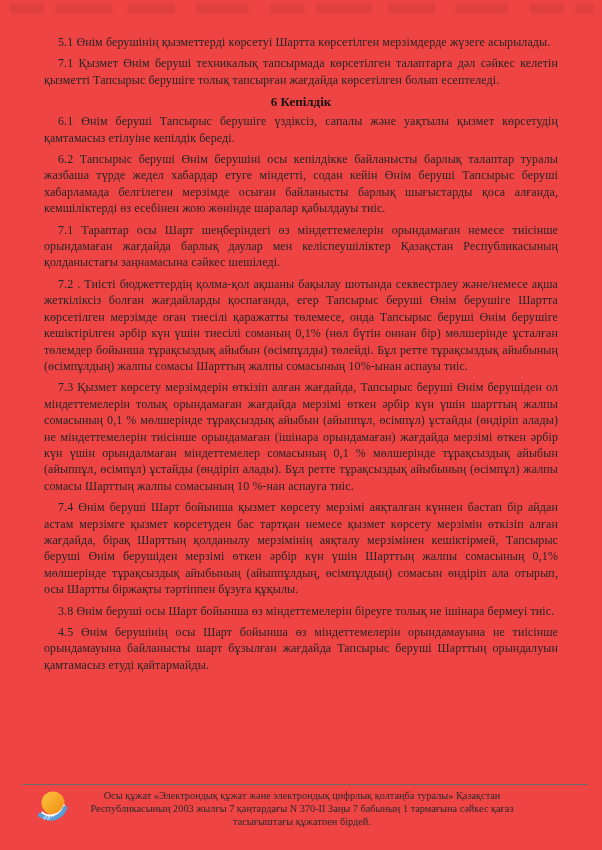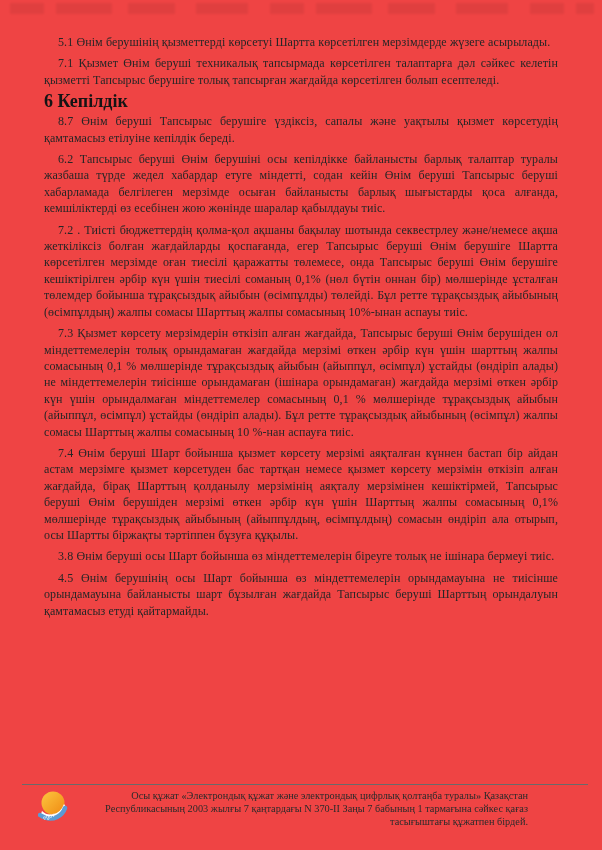--- a/index.html
+++ b/index.html
@@ -28,50 +28,51 @@
   }
   .para{
     margin:0 0 5px 0;
     font-size:12px;line-height:16.4px;
     text-align:justify;
     text-indent:14px;
     letter-spacing:0.1px;
   }
   .heading{
     margin:3px 0 3px 0;
-    font-size:18px;line-height:17px;
-    text-align:left;font-weight:bold;color:#141414;
+    font-size:13px;line-height:17px;
+    text-align:center;font-weight:bold;color:#141414;
   }
   .footer{
     position:absolute;left:22px;top:784px;width:566px;
     border-top:1px solid #6a6a6a;
     padding-top:4px;
     display:flex;align-items:flex-start;
   }
   .logo-wrap{flex:0 0 auto;margin-left:16px;margin-top:1px;width:30px;height:34px;}
   .footer-note{
     margin-left:8px;
     max-width:452px;
     font-size:10.3px;line-height:13.2px;
-    color:#2b2b2b;text-align:right;
+    color:#2b2b2b;text-align:center;
   }
 </style>
 </head>
 <body>
 
 <div class="page">
 
   <div class="top-remnant"></div>
 
   <div class="content">
     <p class="para">5.1 Өнім берушінің қызметтерді көрсетуі Шартта көрсетілген мерзімдерде жүзеге асырылады.</p>
     <p class="para">7.1 Қызмет Өнім беруші техникалық тапсырмада көрсетілген талаптарға дәл сәйкес келетін қызметті Тапсырыс берушіге толық тапсырған жағдайда көрсетілген болып есептеледі.</p>
     <h3 class="heading">6 Кепілдік</h3>
-    <p class="para">8.7 Өнім беруші Тапсырыс берушіге үздіксіз, сапалы және уақтылы қызмет көрсетудің қамтамасыз етілуіне кепілдік береді.</p>
+    <p class="para">6.1 Өнім беруші Тапсырыс берушіге үздіксіз, сапалы және уақтылы қызмет көрсетудің қамтамасыз етілуіне кепілдік береді.</p>
     <p class="para">6.2 Тапсырыс беруші Өнім берушіні осы кепілдікке байланысты барлық талаптар туралы жазбаша түрде жедел хабардар етуге міндетті, содан кейін Өнім беруші Тапсырыс беруші хабарламада белгілеген мерзімде осыған байланысты барлық шығыстарды қоса алғанда, кемшіліктерді өз есебінен жою жөнінде шаралар қабылдауы тиіс.</p>
+    <p class="para">7.1 Тараптар осы Шарт шеңберіндегі өз міндеттемелерін орындамаған немесе тиісінше орындамаған жағдайда барлық даулар мен келіспеушіліктер Қазақстан Республикасының қолданыстағы заңнамасына сәйкес шешіледі.</p>
     <p class="para">7.2 . Тиісті бюджеттердің қолма-қол ақшаны бақылау шотында секвестрлеу және/немесе ақша жеткіліксіз болған жағдайларды қоспағанда, егер Тапсырыс беруші Өнім берушіге Шартта көрсетілген мерзімде оған тиесілі қаражатты төлемесе, онда Тапсырыс беруші Өнім берушіге кешіктірілген әрбір күн үшін тиесілі соманың 0,1% (нөл бүтін оннан бір) мөлшерінде ұсталған төлемдер бойынша тұрақсыздық айыбын (өсімпұлды) төлейді. Бұл ретте тұрақсыздық айыбының (өсімпұлдың) жалпы сомасы Шарттың жалпы сомасының 10%-ынан аспауы тиіс.</p>
     <p class="para">7.3 Қызмет көрсету мерзімдерін өткізіп алған жағдайда, Тапсырыс беруші Өнім берушіден ол міндеттемелерін толық орындамаған жағдайда мерзімі өткен әрбір күн үшін шарттың жалпы сомасының 0,1 % мөлшерінде тұрақсыздық айыбын (айыппұл, өсімпұл) ұстайды (өндіріп алады) не міндеттемелерін тиісінше орындамаған (ішінара орындамаған) жағдайда мерзімі өткен әрбір күн үшін орындалмаған міндеттемелер сомасының 0,1 % мөлшерінде тұрақсыздық айыбын (айыппұл, өсімпұл) ұстайды (өндіріп алады). Бұл ретте тұрақсыздық айыбының (өсімпұл) жалпы сомасы Шарттың жалпы сомасының 10 %-нан аспауға тиіс.</p>
     <p class="para">7.4 Өнім беруші Шарт бойынша қызмет көрсету мерзімі аяқталған күннен бастап бір айдан астам мерзімге қызмет көрсетуден бас тартқан немесе қызмет көрсету мерзімін өткізіп алған жағдайда, бірақ Шарттың қолданылу мерзімінің аяқталу мерзімінен кешіктірмей, Тапсырыс беруші Өнім берушіден мерзімі өткен әрбір күн үшін Шарттың жалпы сомасының 0,1% мөлшерінде тұрақсыздық айыбының (айыппұлдың, өсімпұлдың) сомасын өндіріп ала отырып, осы Шартты біржақты тәртіппен бұзуға құқылы.</p>
     <p class="para">3.8 Өнім беруші осы Шарт бойынша өз міндеттемелерін біреуге толық не ішінара бермеуі тиіс.</p>
     <p class="para">4.5 Өнім берушінің осы Шарт бойынша өз міндеттемелерін орындамауына не тиісінше орындамауына байланысты шарт бұзылған жағдайда Тапсырыс беруші Шарттың орындалуын қамтамасыз етуді қайтармайды.</p>
   </div>
 
   <div class="footer">
     <div class="logo-wrap">
       <svg width="30" height="34" viewBox="0 0 30 34" xmlns="http://www.w3.org/2000/svg">

